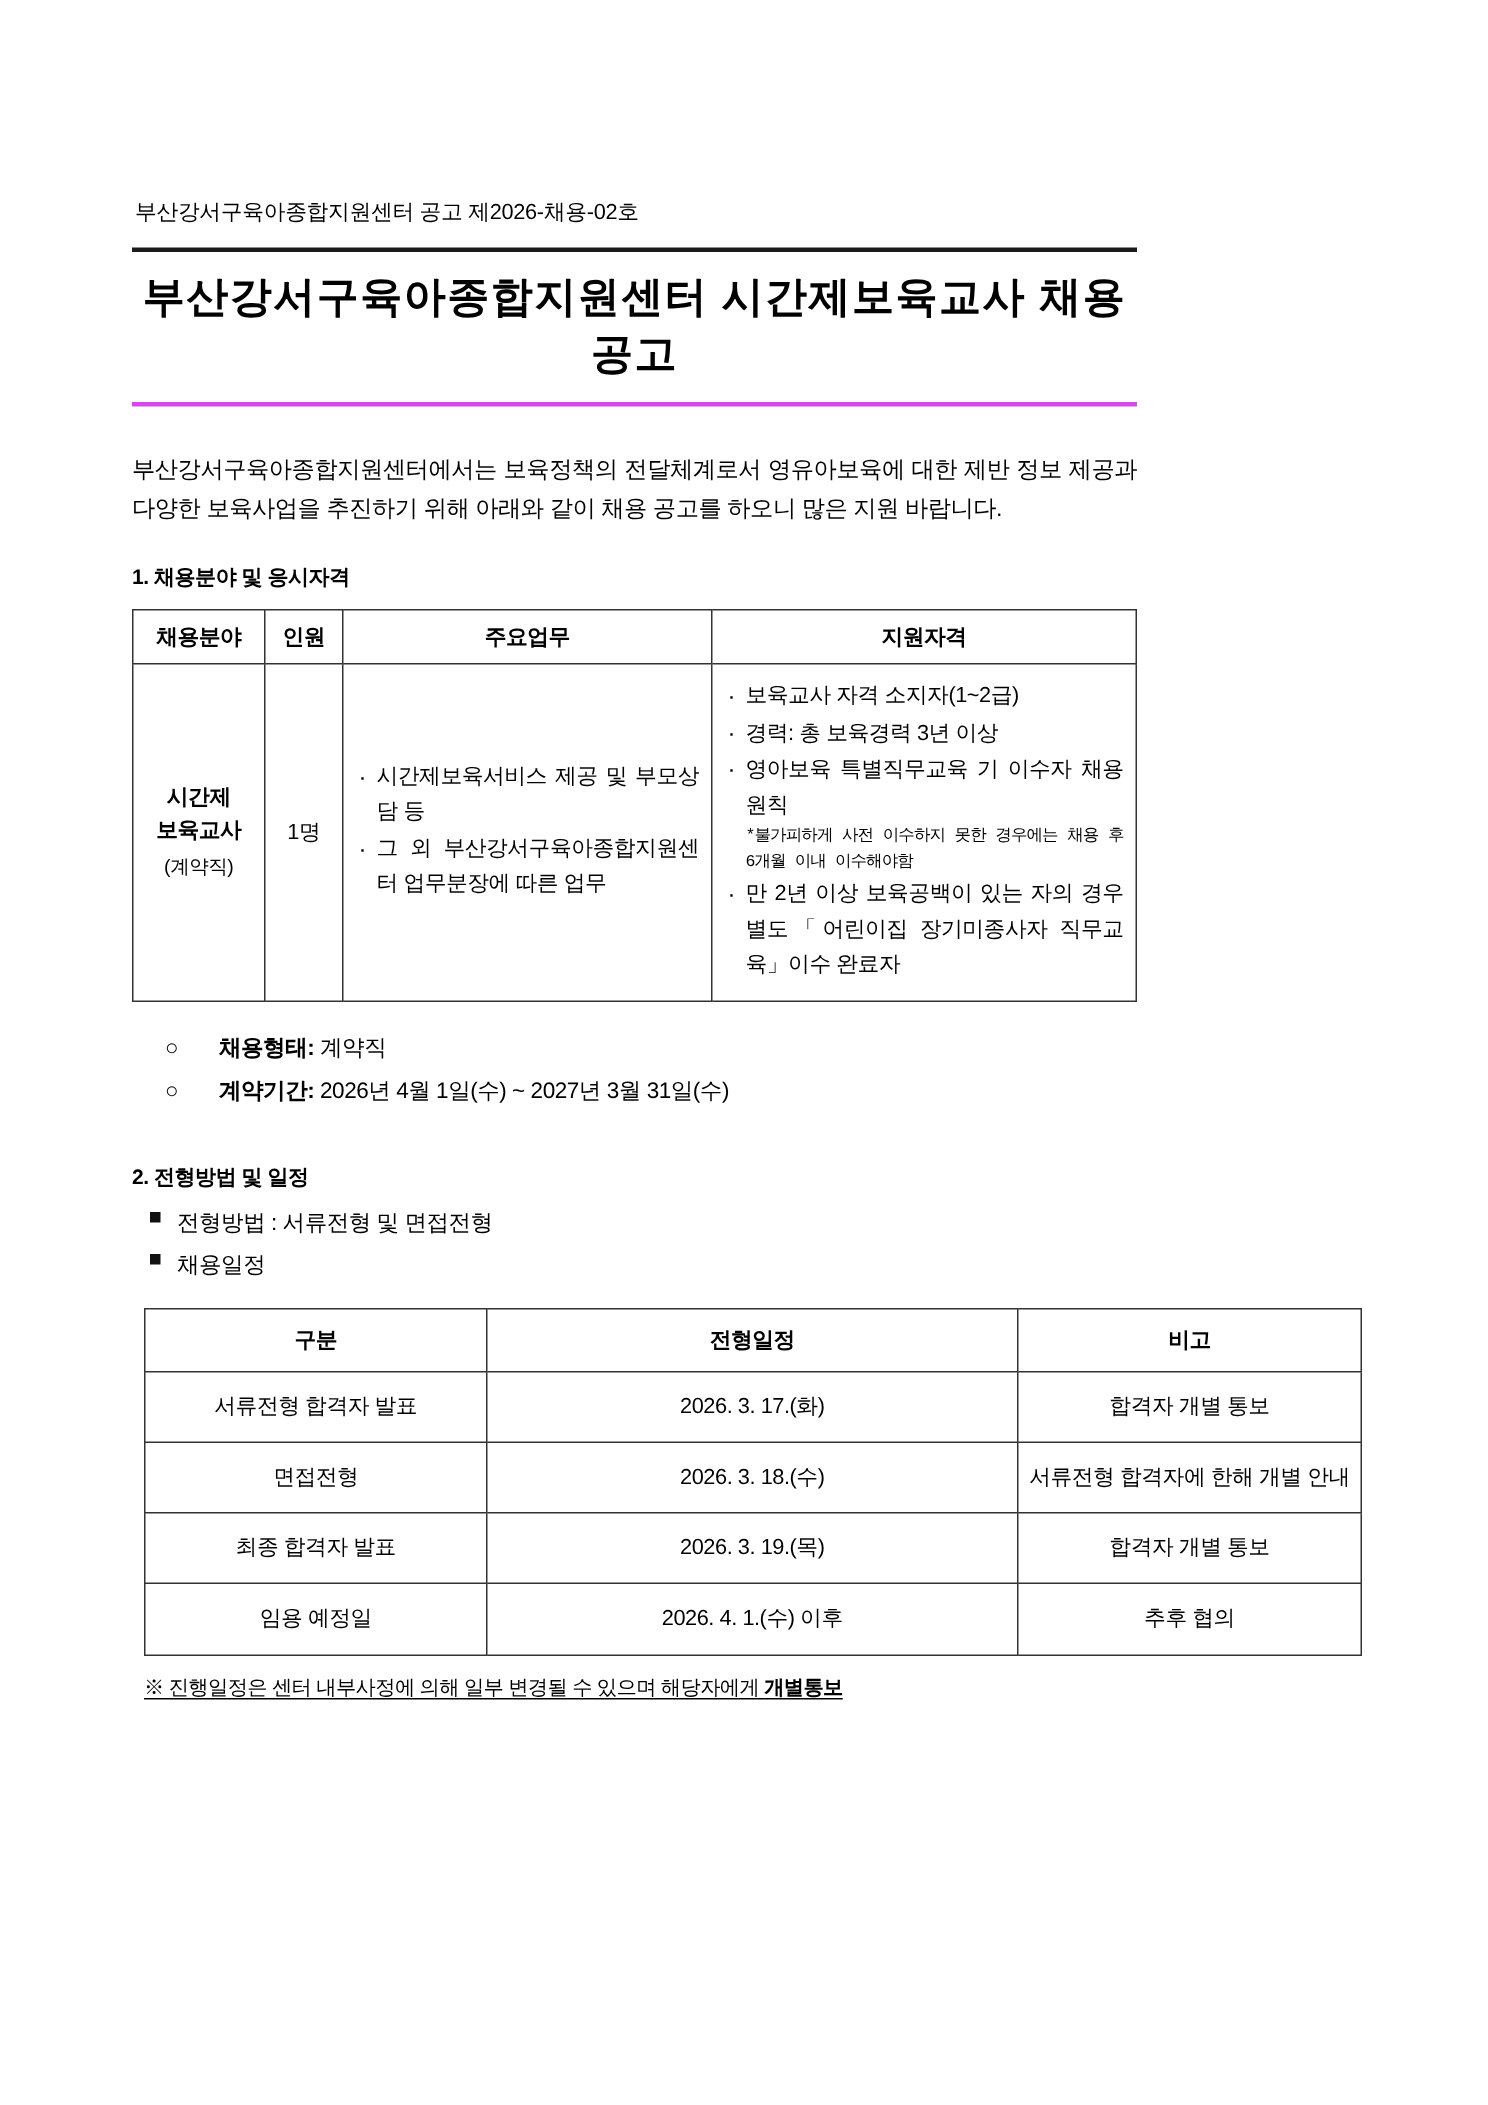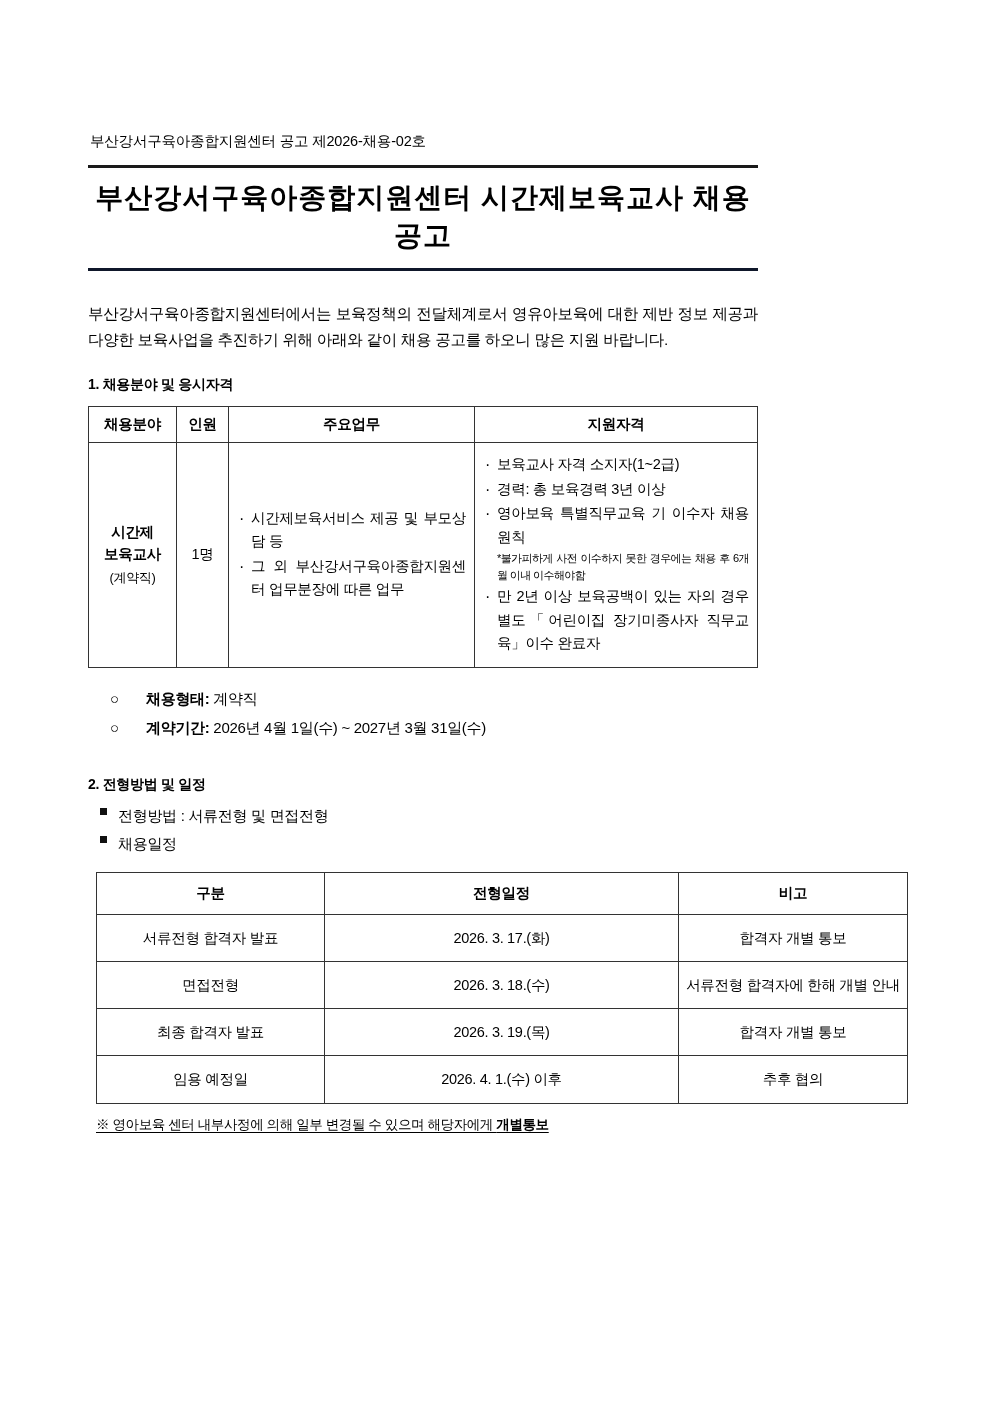--- a/index.html
+++ b/index.html
@@ -23,21 +23,21 @@
   }
 
   .doc-number {
     font-size: 14.5px;
     letter-spacing: -0.2px;
     margin: 0 0 14px 2px;
   }
 
   .title-band {
     border-top: 3px solid #1a1a1a;
-    border-bottom: 3px solid #0f172a;
+    border-bottom: 3px solid #d946ef;
     padding: 11px 0 13px 0;
     text-align: center;
     margin-bottom: 30px;
   }
   .title-band h1 {
     margin: 0;
     font-size: 28px;
     font-weight: bold;
     letter-spacing: 1px;
   }
@@ -121,20 +121,21 @@
     left: 2px;
     top: -1px;
     font-size: 16px;
   }
   ul.dotlist li.note {
     font-size: 11px;
     padding-left: 14px;
     line-height: 1.5;
     letter-spacing: -0.6px;
     margin: 1px 0 2px 0;
+    font-family: Liberation Mono, monospace;
   }
   ul.dotlist li.note:before { content: ""; }
 
   .bullets {
     margin: 16px 0 0 0;
     padding: 0 0 0 22px;
     list-style: none;
     font-size: 15px;
     line-height: 1.95;
     letter-spacing: -0.3px;
@@ -299,16 +300,16 @@
       </tr>
       <tr>
         <td>임용 예정일</td>
         <td>2026. 4. 1.(수) 이후</td>
         <td>추후 협의</td>
       </tr>
     </tbody>
   </table>
 
   <div class="footnote">
-    <span>※ 영아보육 센터 내부사정에 의해 일부 변경될 수 있으며 해당자에게 </span><b>개별통보</b>
+    <span>※ 진행일정은 센터 내부사정에 의해 일부 변경될 수 있으며 해당자에게 </span><b>개별통보</b>
   </div>
 
 </div>
 
 </body></html>

